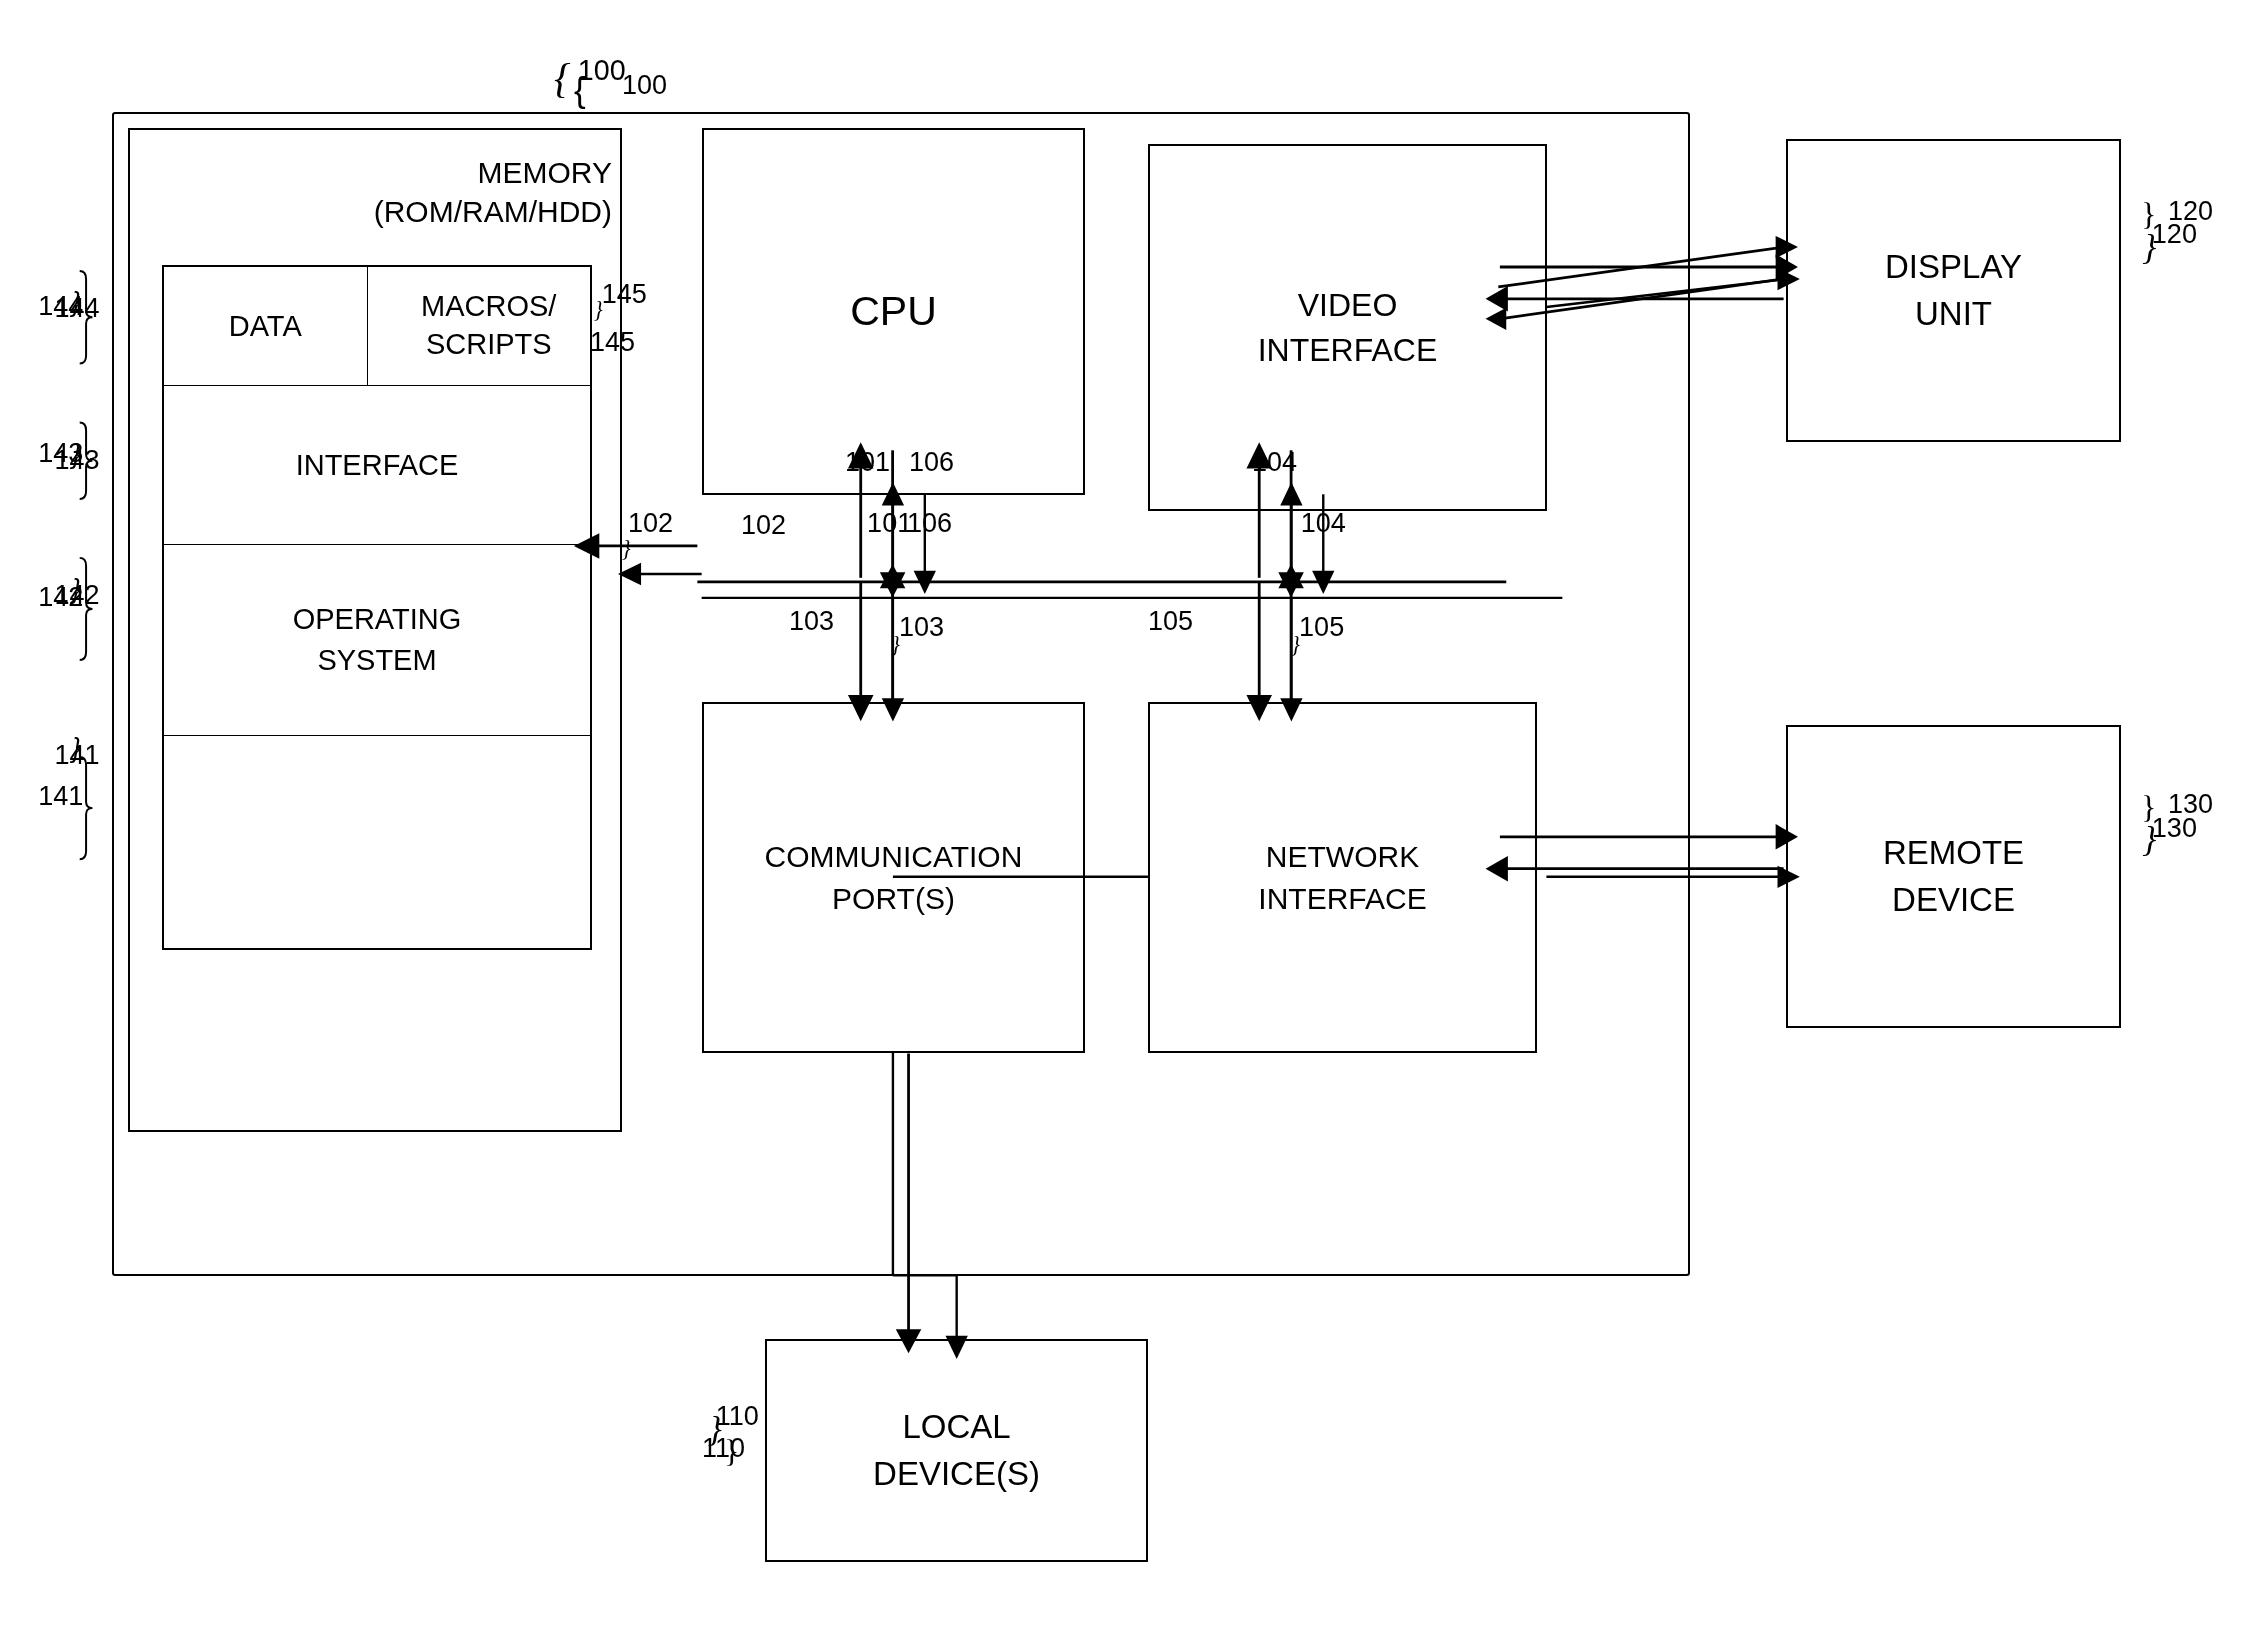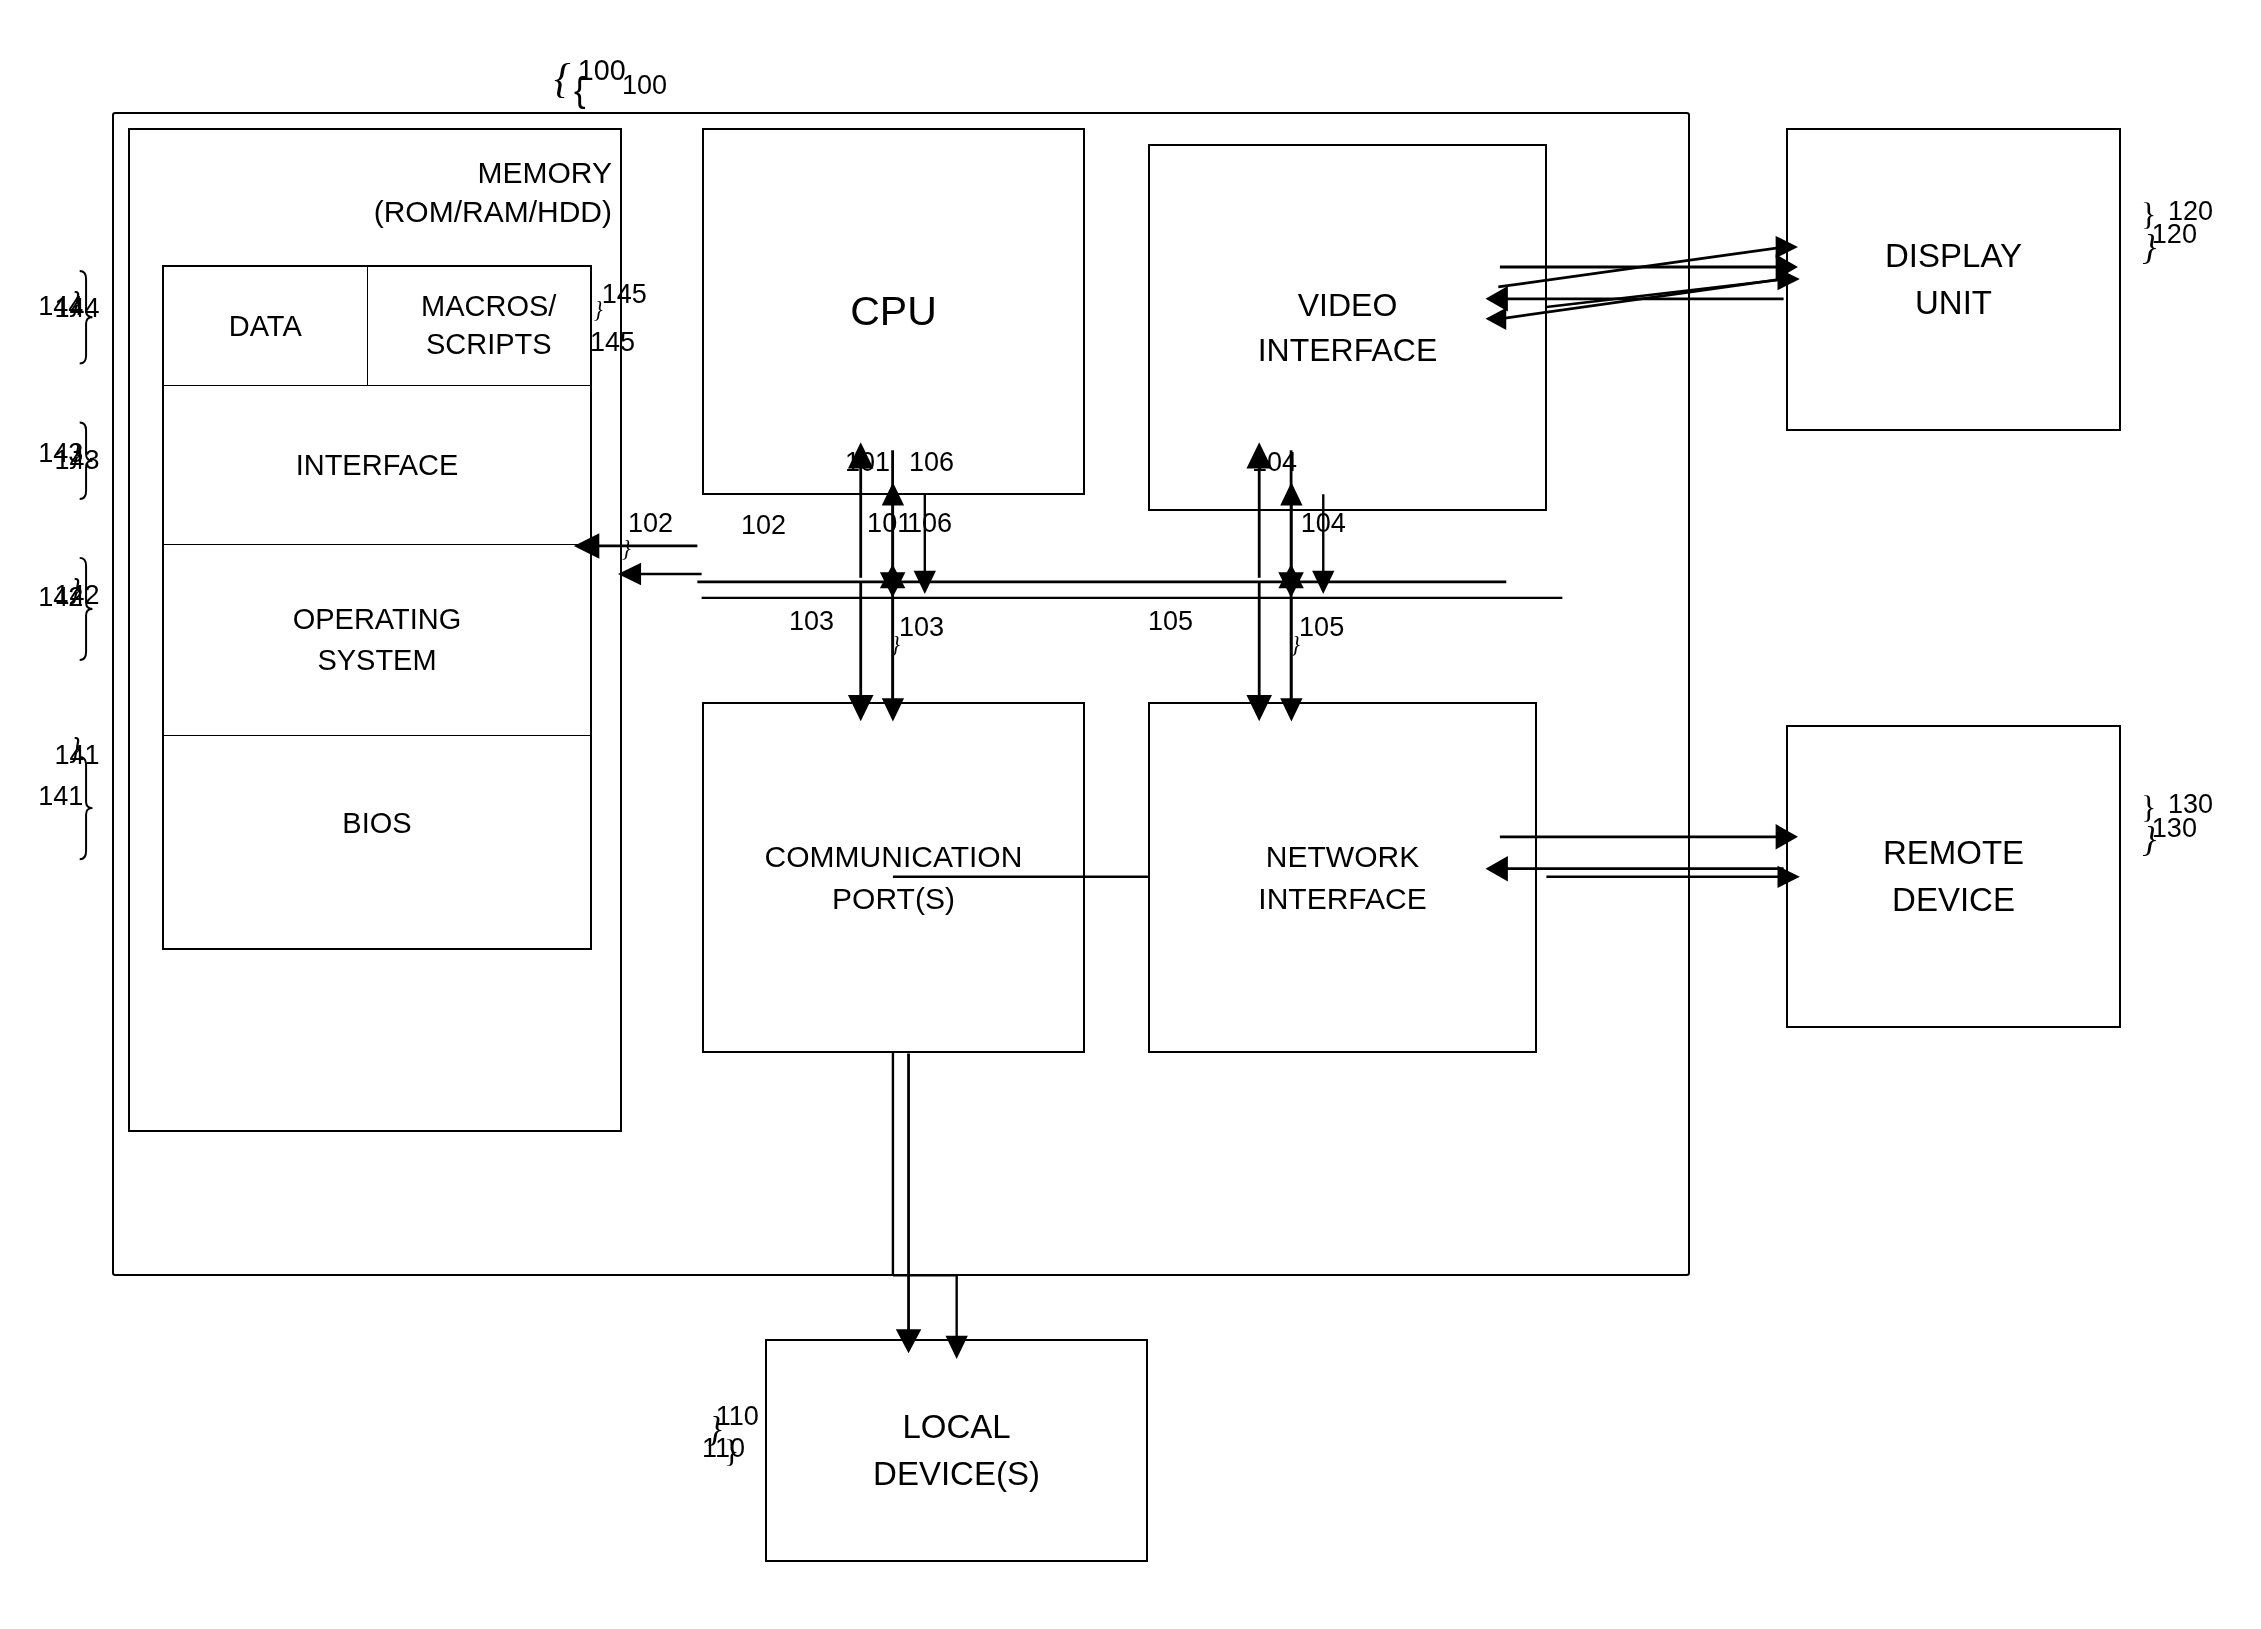--- a/index.html
+++ b/index.html
@@ -171,21 +171,21 @@
       justify-content: center;
       font-size: 30px;
       text-align: center;
       line-height: 1.4;
       font-weight: normal;
     }
 
     
     .display-box {
       position: absolute;
-      top: 80px;
+      top: 91px;
       left: 1738px;
       width: 335px;
       height: 303px;
       border: 2.4px solid #000;
       display: flex;
       align-items: center;
       justify-content: center;
       font-size: 33px;
       text-align: center;
       line-height: 1.4;
@@ -258,21 +258,20 @@
       MEMORY<br>(ROM/RAM/HDD)
     </div>
 
     <div class="memory-inner">
       <div class="data-macros-row">
         <div class="data-cell">DATA</div>
         <div class="macros-cell">MACROS/<br>SCRIPTS</div>
       </div>
       <div class="programs-cell">INTERFACE</div>
       <div class="os-cell">OPERATING<br>SYSTEM</div>
-      <div class="bios-cell">BIOS</div>
     </div>
   </div>
 
   <div style="position:absolute; top:239px; left:24px; font-size:27px; font-style:italic;">}</div>
   <div class="ref-label" style="top:245px; left:6.4px;">144</div>
 
   <div style="position:absolute; top:391px; left:24px; font-size:27px; font-style:italic;">}</div>
   <div class="ref-label" style="top:397px; left:6.4px;">143</div>
 
   <div style="position:absolute; top:526px; left:24px; font-size:27px; font-style:italic;">}</div>

